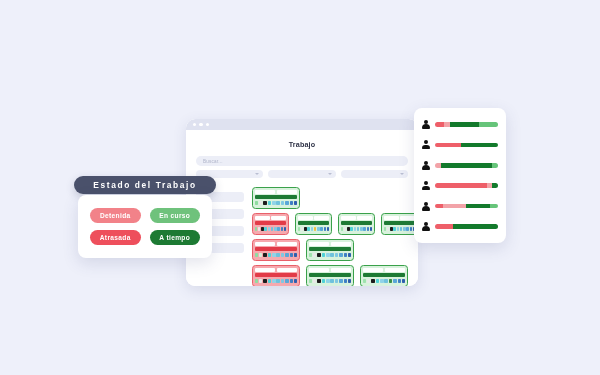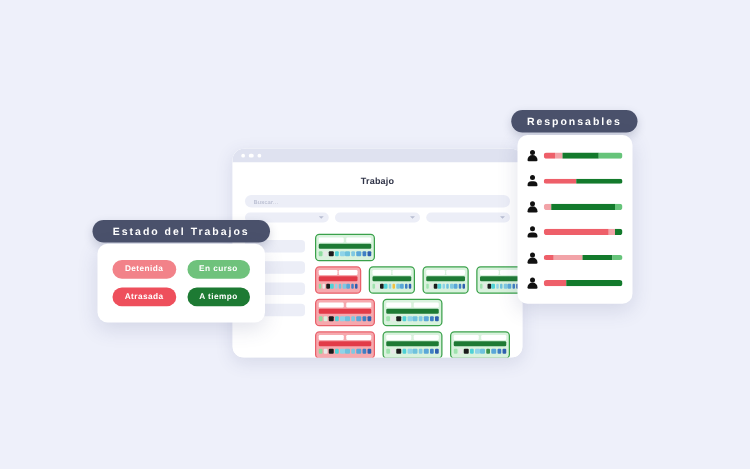--- a/index.html
+++ b/index.html
@@ -345,33 +345,32 @@
                 <i style="background: rgb(90, 167, 216);"></i>
                 <i style="background: rgb(63, 127, 196);"></i>
                 <i style="background: rgb(47, 95, 174);"></i>
               </div>
             </div>
           </div>
         </div>
     </div>
   </div>
 
-  <div class="pill" id="pill-estado">Estado del Trabajos</div>
+  <div class="pill" id="pill-estado">Estado del Trabajo</div>
   <div class="estado-card">
     <div class="badge-row">
       <div class="badge b-detenida">Detenida</div>
       <div class="badge b-encurso">En curso</div>
     </div>
     <div class="badge-row">
       <div class="badge b-atrasada">Atrasada</div>
       <div class="badge b-atiempo">A tiempo</div>
     </div>
   </div>
 
-  <div class="pill" id="pill-resp">Responsables</div>
   <div class="resp-card" id="resp-card">
       <div class="resp-row">
         <span class="person">
           <span class="head"></span>
           <span class="body"></span>
         </span>
         <span class="pbar">
           <i style="background: rgb(238, 95, 105); width: 14%;"></i>
           <i style="background: rgb(242, 163, 168); width: 10%;"></i>
           <i style="background: rgb(19, 122, 44); width: 46%;"></i>

